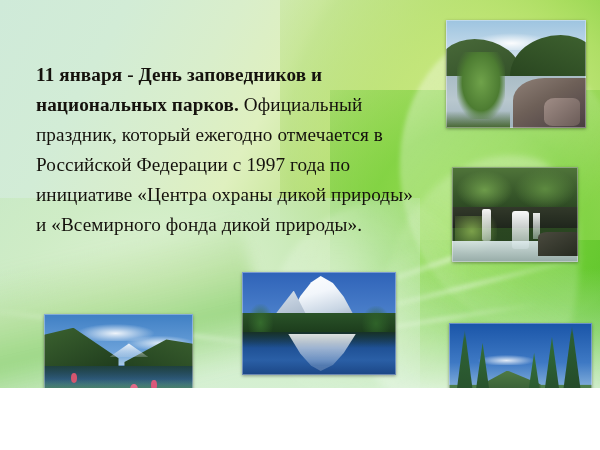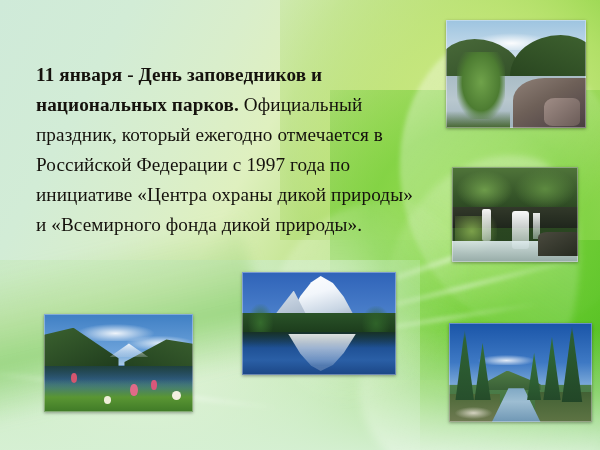--- a/index.html
+++ b/index.html
@@ -8,21 +8,21 @@
     padding: 0;
     background: #ffffff;
   }
   body {
     font-family: "Liberation Serif", serif;
   }
 
   .slide {
     position: relative;
     width: 600px;
-    height: 450px;
+    height: 388px;
     overflow: hidden;
     background: #eab308;
   }
 
   
   .bg-base {
     position: absolute;
     inset: 0;
     background:
       linear-gradient(118deg,

